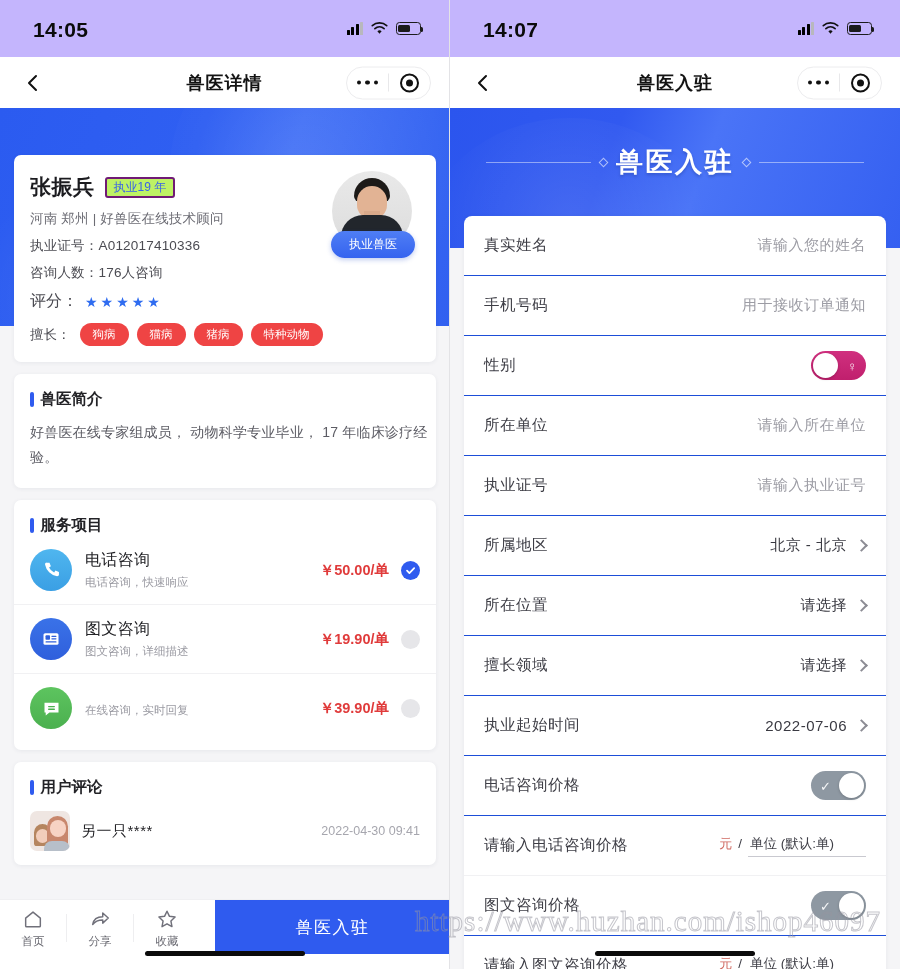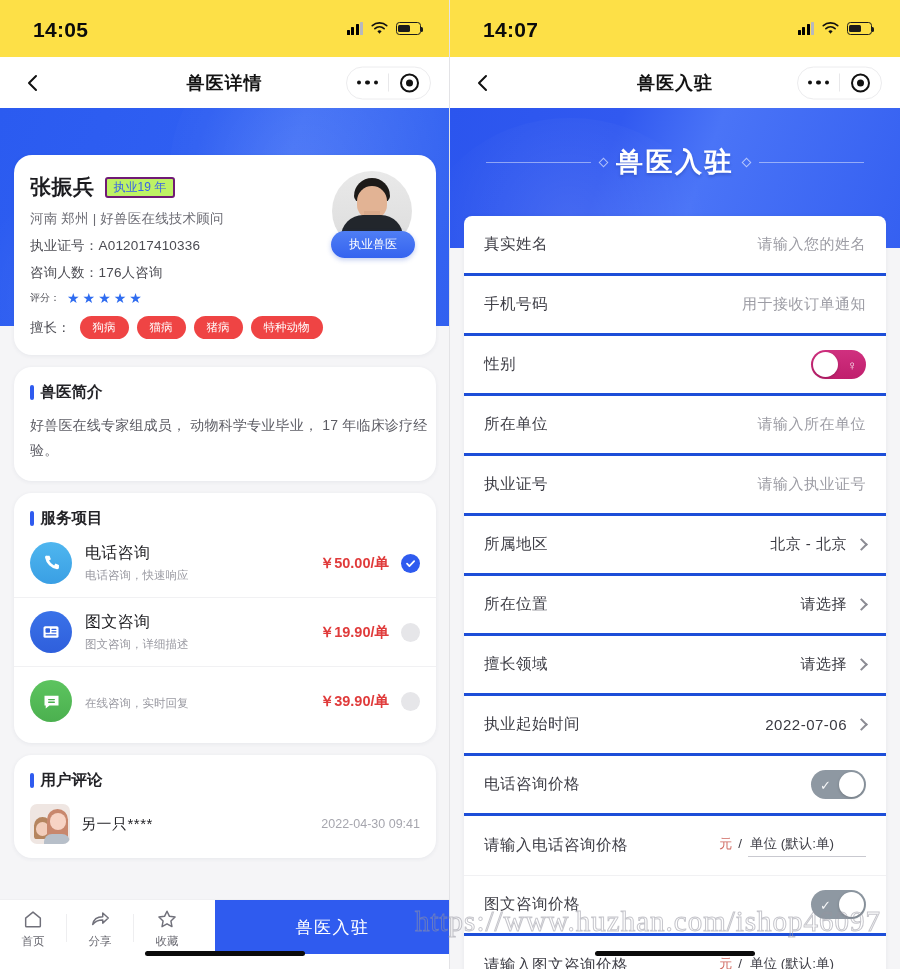--- a/index.html
+++ b/index.html
@@ -9,21 +9,21 @@
     background:#ffffff;
     overflow:hidden;
     position:relative;
   }
   .screens { display:flex; width:900px; height:969px; }
   .screen { width:450px; height:969px; position:relative; overflow:hidden; background:#f5f5f7; }
   .screen.left { border-right:1px solid #e3e3e6; }
 
   
   .statusbar {
-    height:57px; background:#fde047; position:relative;
+    height:57px; background:#c4b5fd; position:relative;
     display:flex; align-items:center;
   }
   .st-time {
     position:absolute; left:33px; top:18px;
     font-size:21px; font-weight:700; color:#0b0b0b; letter-spacing:.3px;
   }
   .st-right {
     position:absolute; right:28px; top:22px;
     display:flex; align-items:center; gap:8px;
   }
@@ -79,34 +79,34 @@
   }
   .hero::after{
     content:""; position:absolute; left:-40px; top:60px; width:260px; height:260px;
     border-radius:50%;
     background:radial-gradient(circle at 50% 50%, rgba(255,255,255,.07), rgba(255,255,255,0) 65%);
   }
   .lbody { position:absolute; left:0; top:108px; width:450px; height:861px; overflow:hidden; }
 
   .card {
     position:relative; margin:9px 14px 12px 14px; background:#fff;
-    border-radius:18px; box-shadow:0 1px 4px rgba(40,50,90,.07);
+    border-radius:7px; box-shadow:0 1px 4px rgba(40,50,90,.07);
   }
   .card.doc { margin-top:47px; padding:18px 16px 16px 16px; }
 
   .doc-name-row { display:flex; align-items:center; gap:10px; }
   .doc-name { font-size:21px; font-weight:700; color:#1b1b1f; letter-spacing:.5px; }
   .doc-years {
     font-size:12px; color:#3a63e8; background:#bef264; border:2px solid #701a75;
     padding:2.5px 7px; border-radius:3px; line-height:1;
   }
   .doc-line { font-size:13.5px; color:#6c6c74; margin-top:9px; letter-spacing:.2px; }
   .doc-line.dk { color:#4b4b52; }
   .doc-stars { display:flex; align-items:center; gap:3px; margin-top:9px; }
-  .doc-stars .lb { font-size:10px; color:#4b4b52; margin-right:4px; }
+  .doc-stars .lb { font-size:16px; color:#4b4b52; margin-right:4px; }
   .star { color:#2f6cf0; font-size:14px; line-height:1; }
   .doc-skill { display:flex; align-items:center; gap:8px; margin-top:11px; flex-wrap:nowrap; }
   .doc-skill .lb { font-size:13.5px; color:#4b4b52; margin-right:1px; }
   .chip {
     background:#ef4444; color:#fff; font-size:11.5px; padding:5px 13px;
     border-radius:14px; line-height:1.15; white-space:nowrap;
   }
   .avatar-wrap { position:absolute; right:22px; top:16px; width:82px; }
   .avatar {
     width:80px; height:80px; border-radius:50%; overflow:hidden; position:relative;
@@ -209,21 +209,21 @@
     font-size:27px; font-weight:700; color:#fff; letter-spacing:2.5px;
     text-shadow:0 2px 3px rgba(18,40,120,.30);
   }
 
   .form-card {
     position:absolute; left:14px; top:216px; width:422px;
     background:#fff; border-radius:8px; box-shadow:0 1px 5px rgba(40,50,90,.07);
     overflow:hidden;
   }
   .frow { height:60px; display:flex; align-items:center; padding:0 20px;
-    border-bottom:3px solid #1d4ed8; position:relative; }
+    border-bottom:1px solid #1d4ed8; position:relative; }
   .frow:last-child { border-bottom:none; }
   .flabel { font-size:15.5px; color:#3e3e46; letter-spacing:.5px; }
   .fval { margin-left:auto; font-size:15px; color:#9c9ca4; letter-spacing:.5px; }
   .fval.dark { color:#3a3a42; }
   .chev { margin-left:10px; width:9px; height:9px; border-top:2px solid #8c8c94;
     border-right:2px solid #8c8c94; transform:rotate(45deg); }
   .switch { margin-left:auto; width:55px; height:29px; border-radius:15px; position:relative; }
   .switch.pink { background:linear-gradient(180deg,#d0307f,#c01f6d); }
   .switch.gray { background:#8e98a2; }
   .switch .knob { position:absolute; top:2px; width:25px; height:25px; border-radius:50%;

